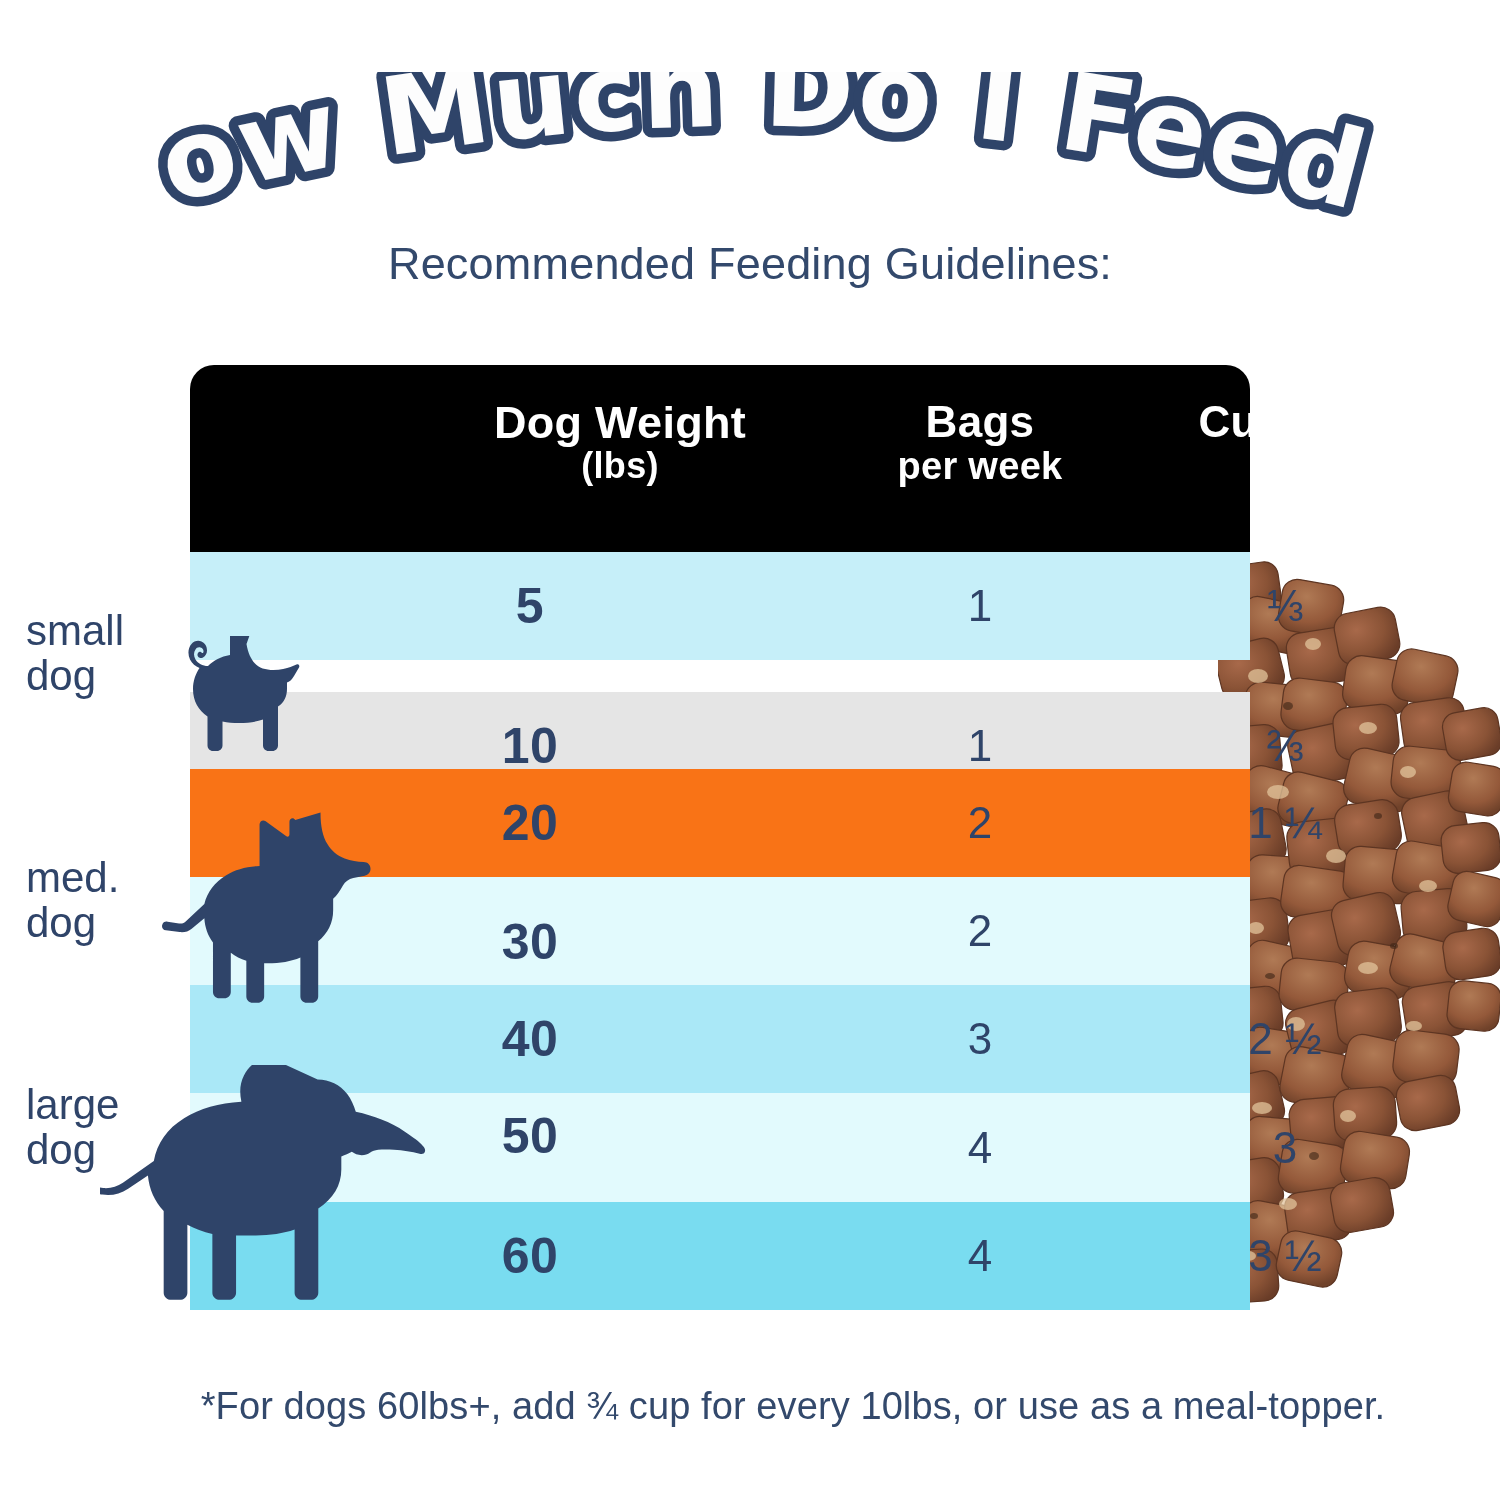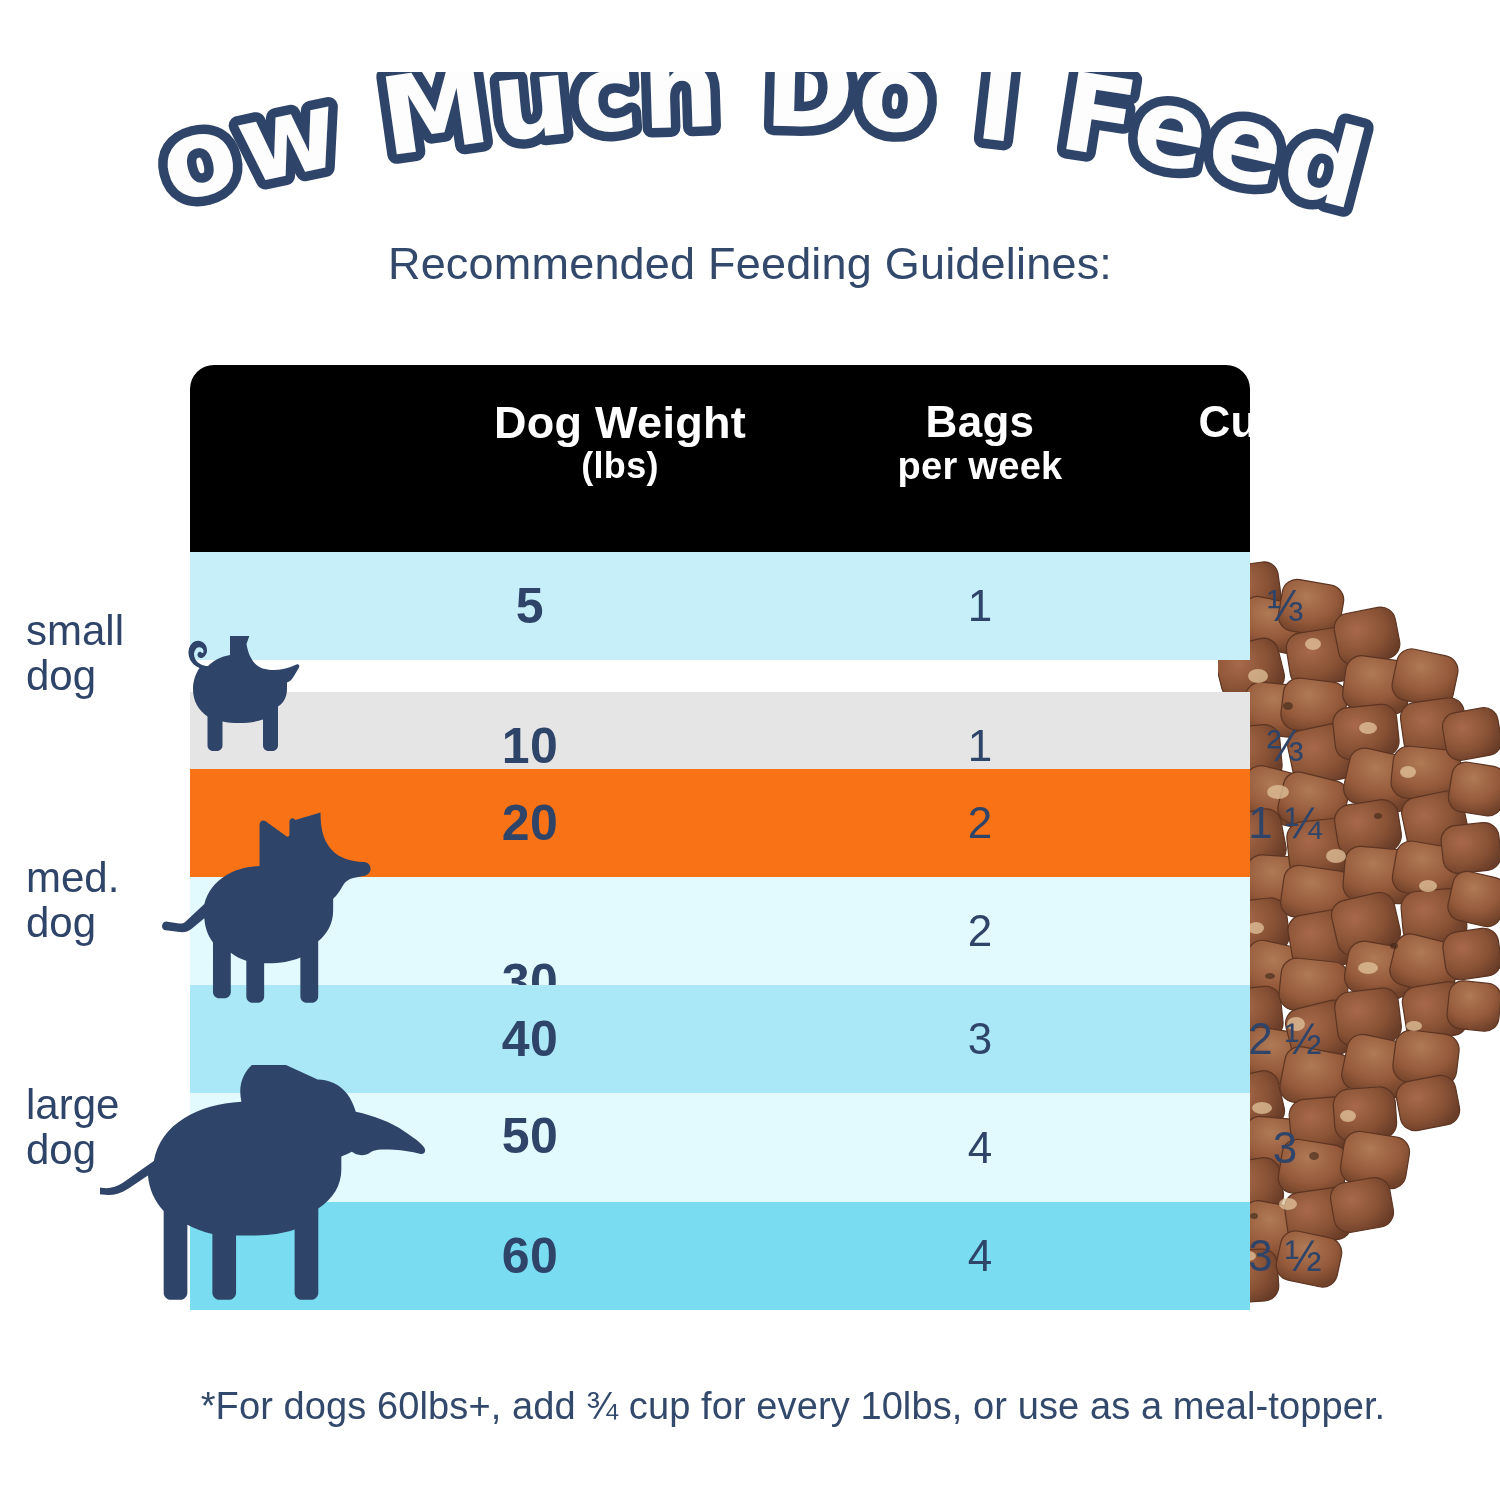--- a/index.html
+++ b/index.html
@@ -255,21 +255,21 @@
         <div class="cell c-weight" style="height: 108.286px;">10</div>
         <div class="cell c-bags" style="height: 108.286px;">1</div>
         <div class="cell c-cups" style="height: 108.286px;">⅔</div>
       </div>
       <div class="row" style="top: 216.571px; height: 108.286px; background: #f97316;">
         <div class="cell c-weight" style="height: 108.286px;">20</div>
         <div class="cell c-bags" style="height: 108.286px;">2</div>
         <div class="cell c-cups" style="height: 108.286px;">1 ¼</div>
       </div>
       <div class="row" style="top: 324.857px; height: 108.286px; background: rgb(226, 250, 253);">
-        <div class="cell c-weight" style="height: 130px; margin-top: 40px;">30</div>
+        <div class="cell c-weight" style="height: 130px;">30</div>
         <div class="cell c-bags" style="height: 108.286px;">2</div>
       </div>
       <div class="row" style="top: 433.143px; height: 127px; background: rgb(170, 232, 247);">
         <div class="cell c-weight" style="height: 108.286px;">40</div>
         <div class="cell c-bags" style="height: 108.286px;">3</div>
         <div class="cell c-cups" style="height: 108.286px;">2 ½</div>
       </div>
       <div class="row" style="top: 541.429px; height: 108.286px; background: rgb(226, 250, 253);">
         <div class="cell c-weight" style="height: 86px;">50</div>
         <div class="cell c-bags" style="height: 108.286px;">4</div>

